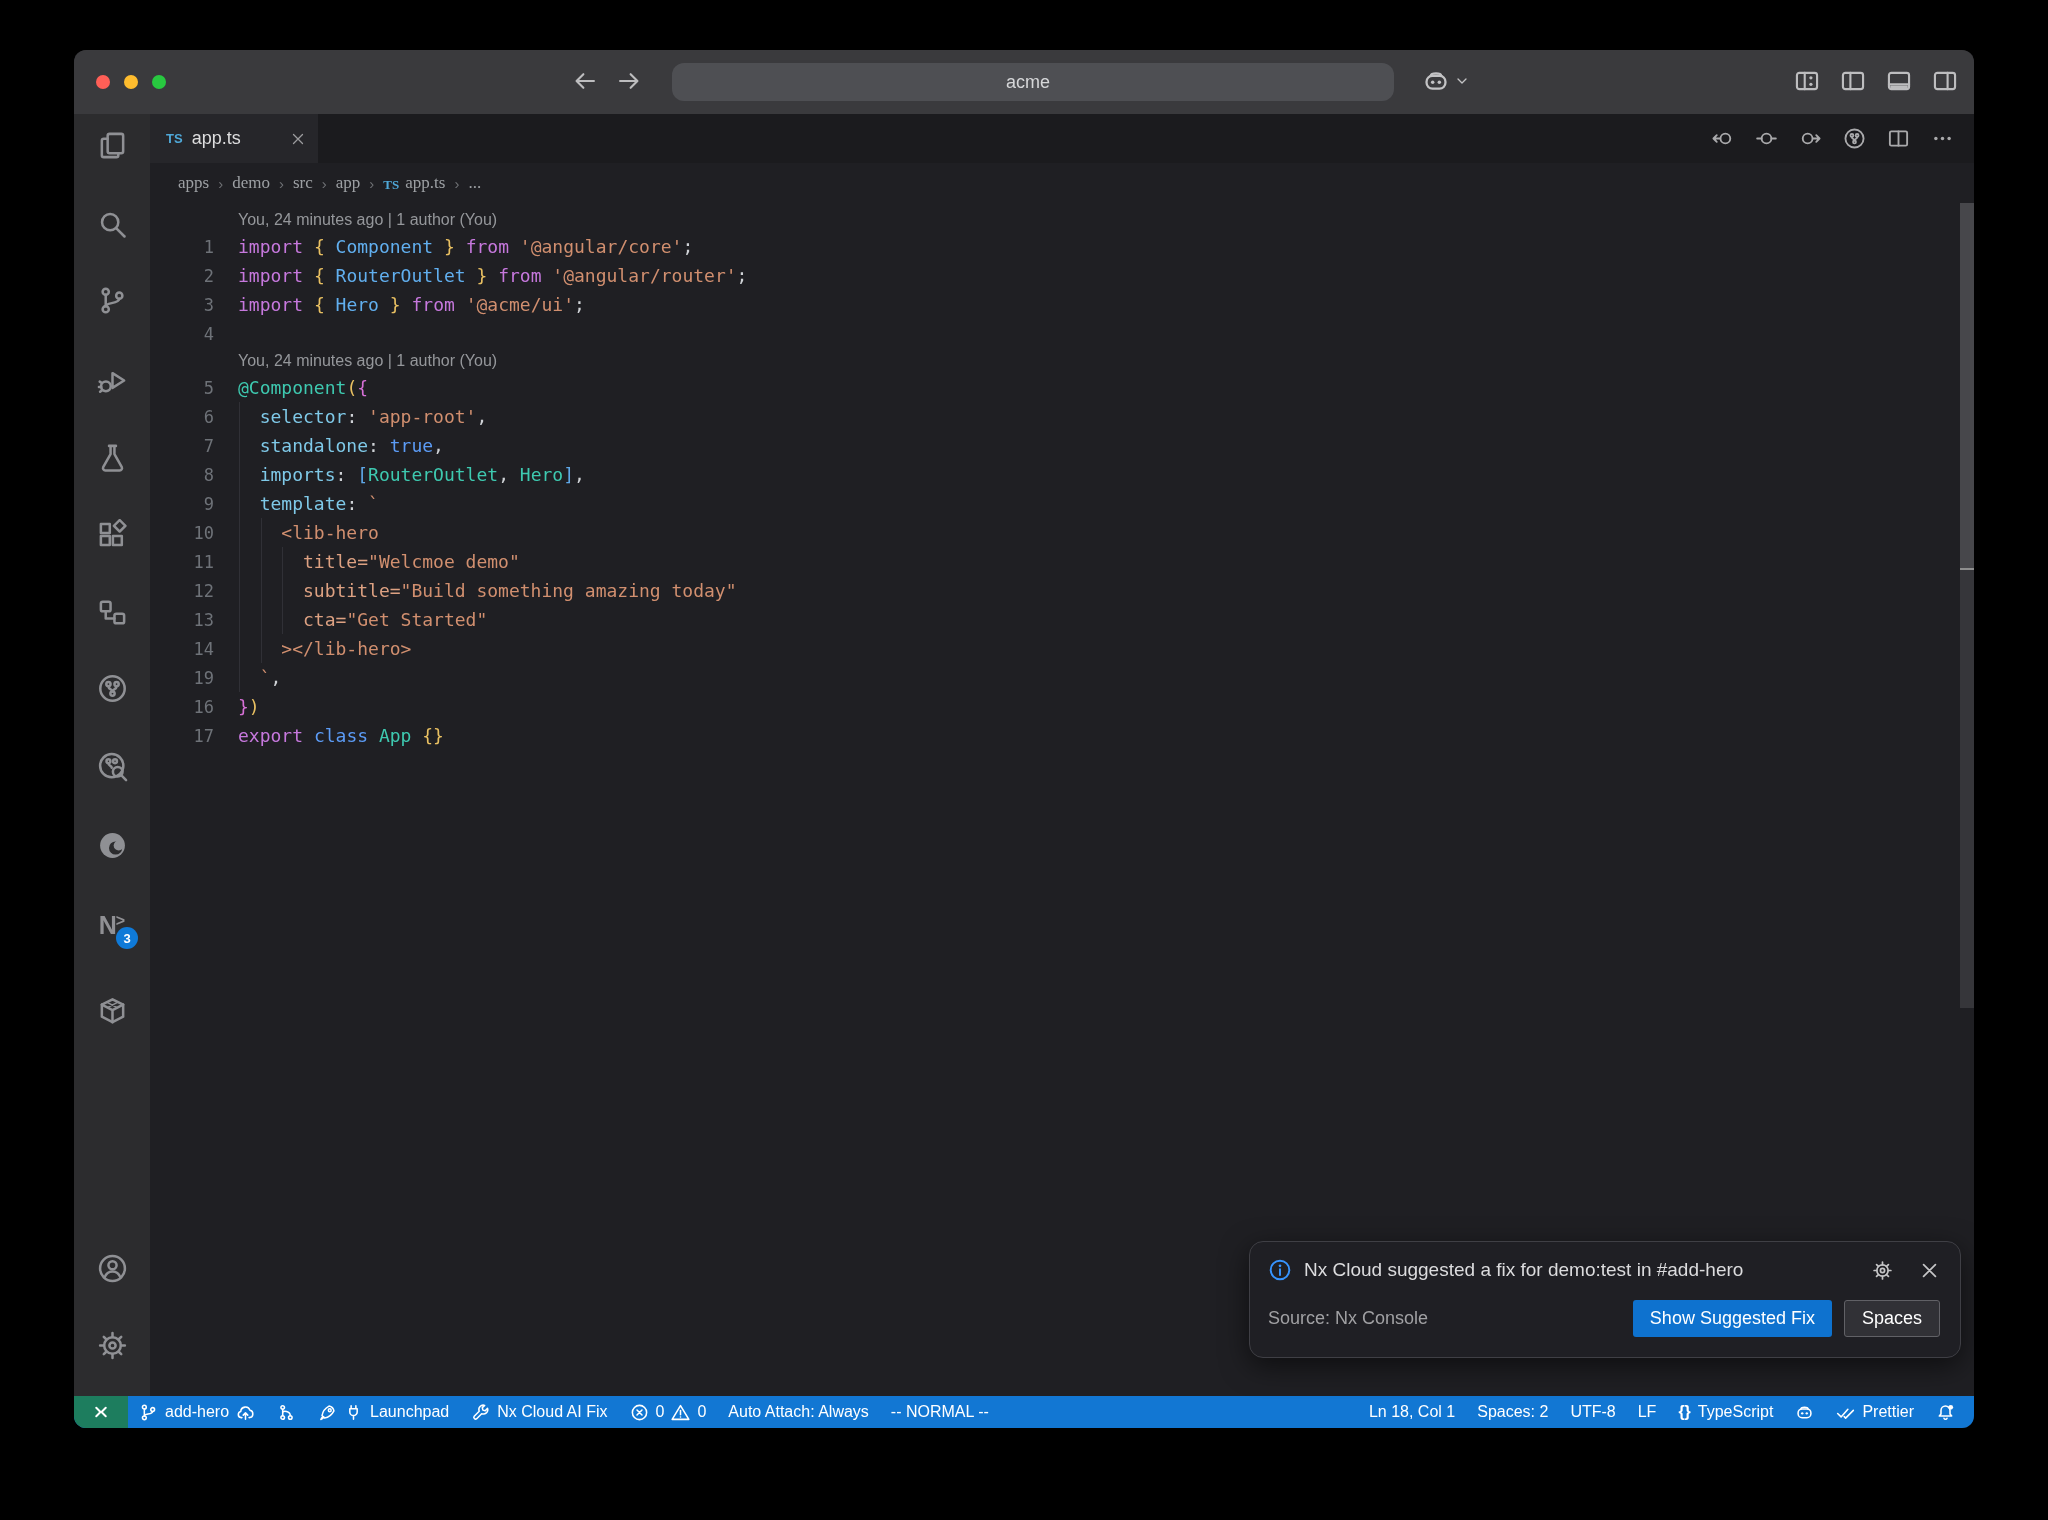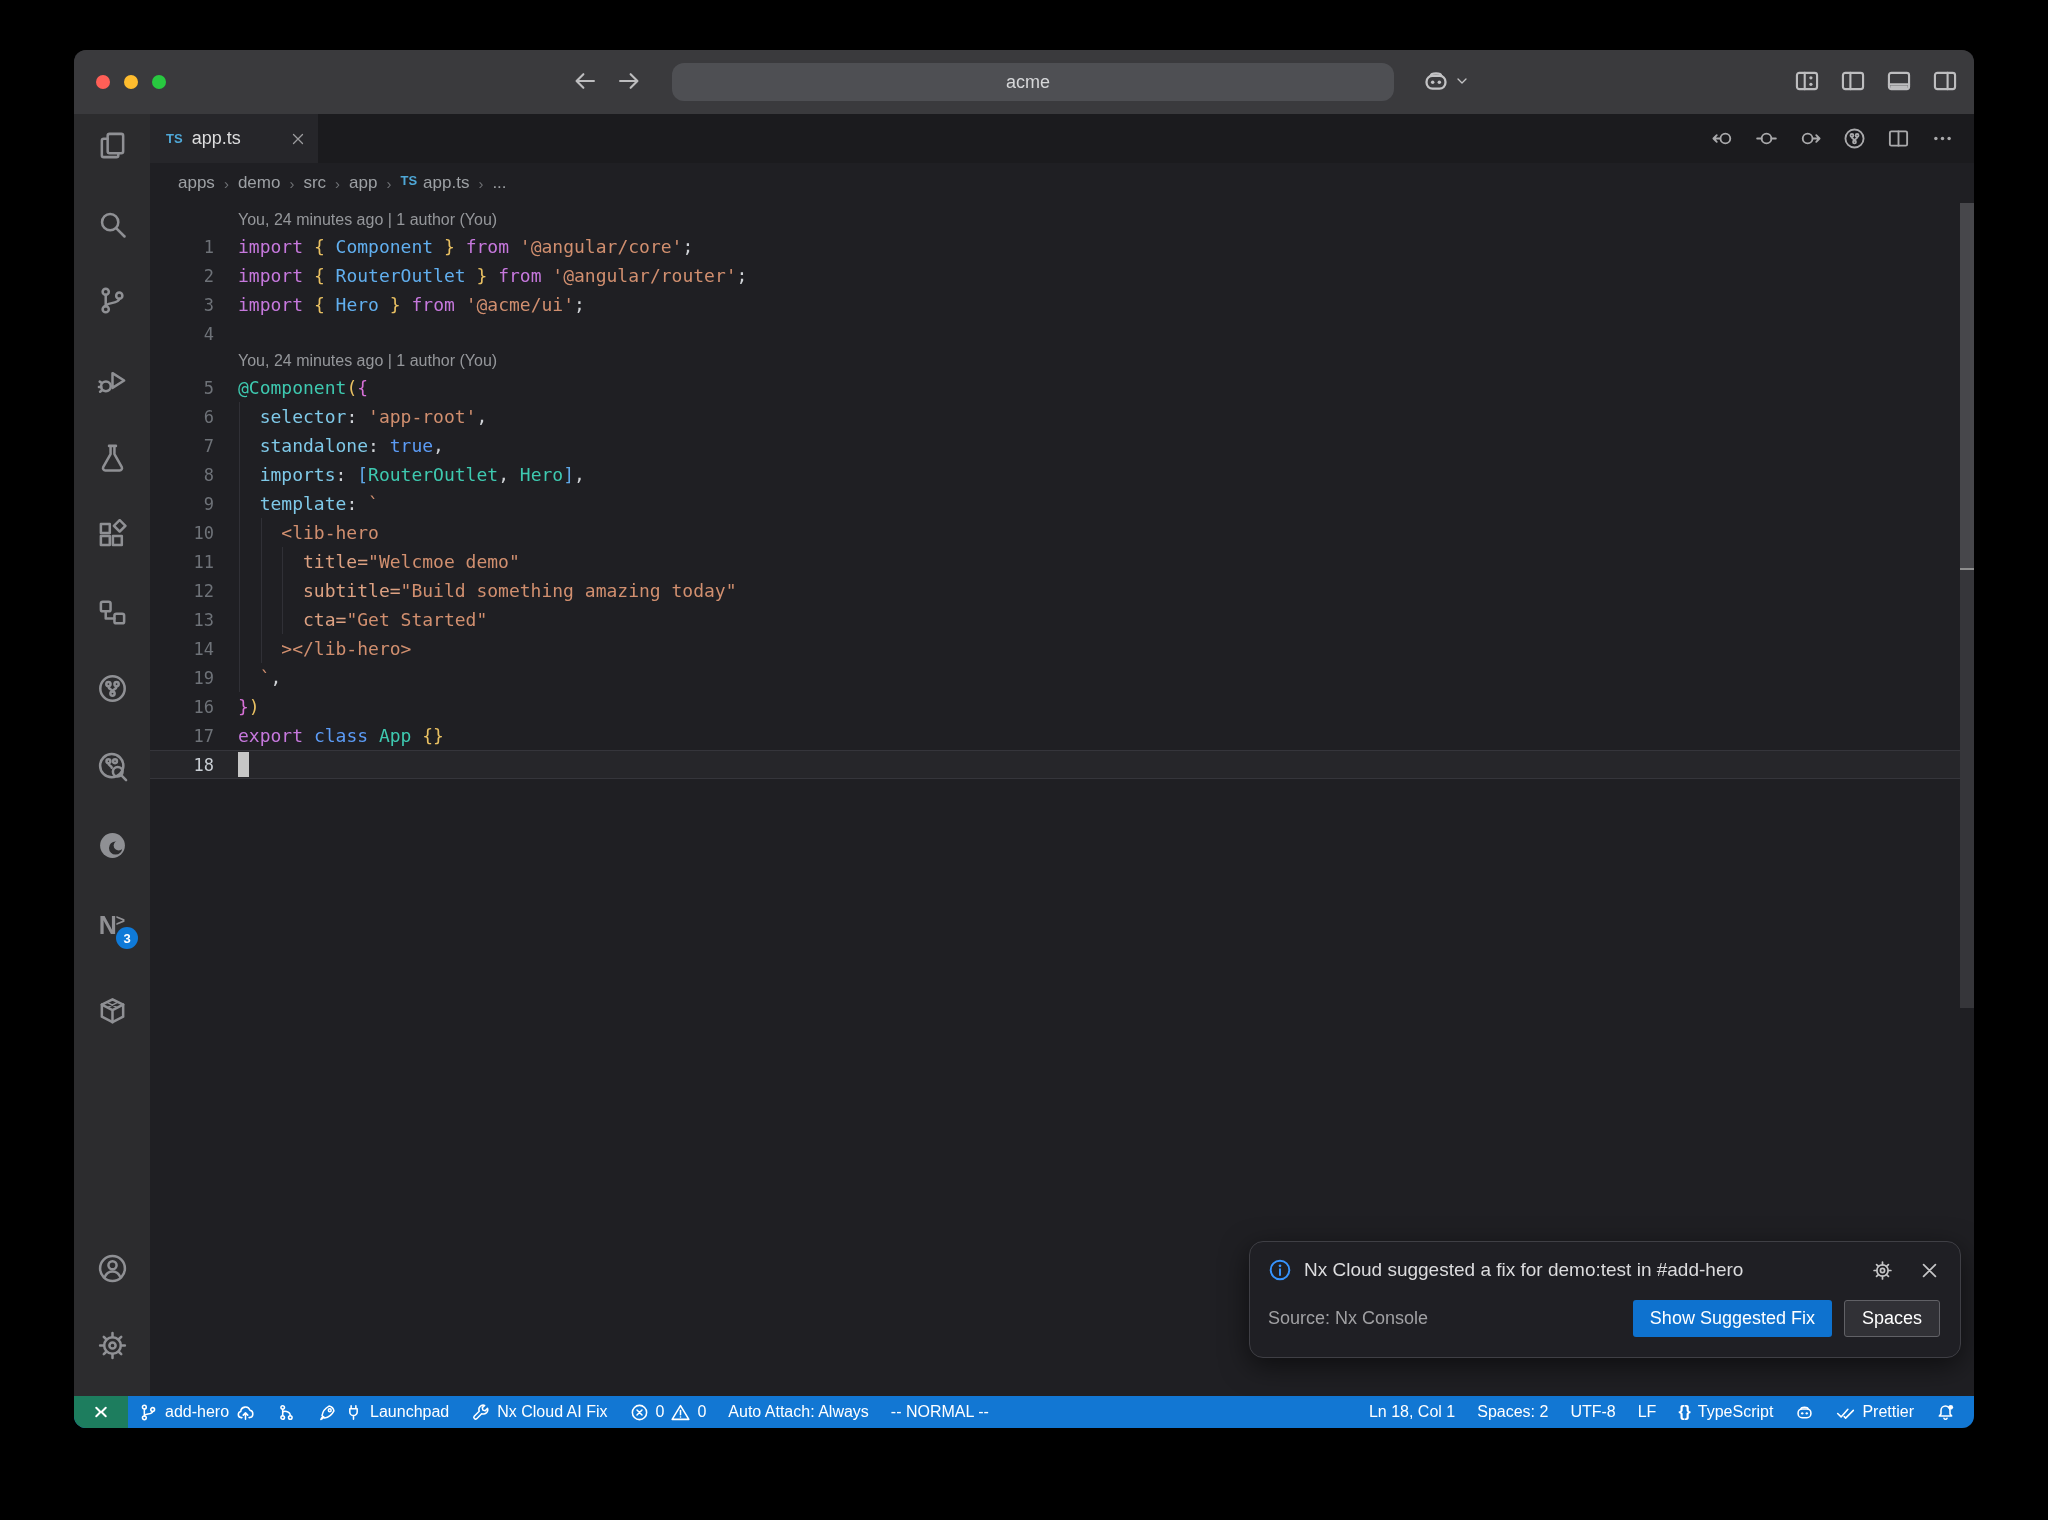--- a/index.html
+++ b/index.html
@@ -44,21 +44,21 @@
          padding:0 12px 0 16px; }
   .ts-badge { color:#4fa8d8; font-weight:bold; font-size:13px; }
   .tab-label { color:#dededf; font-size:18px; flex:1; }
   .tab-close { color:#9c9c9e; } .tab-close svg{width:16px;height:16px}
   .tab-actions { margin-left:auto; display:flex; align-items:center; gap:21px;
                  padding-right:20px; color:#a9a9ab; }
   .tab-actions .ic svg{width:23px;height:23px}
   .breadcrumbs { flex:0 0 40px; display:flex; align-items:center; gap:9px;
                  padding-left:28px; color:#9da0a4; font-size:17px; }
   .bc-sep { color:#6f7175; font-size:15px; }
-  .bc-item { display:flex; align-items:flex-start; gap:6px; }
+  .bc-item { display:flex; align-items:flex-end; gap:6px;font-family:Liberation Serif, serif; }
   
   .editor { flex:1; position:relative; overflow:hidden;
             font-family:"DejaVu Sans Mono", monospace; font-size:18px; }
   .row { display:flex; align-items:center; height:29px; position:relative; }
   .row.blame { height:25px; }
   .ln { flex:0 0 64px; padding-right:0; text-align:right; color:#6e7278; font-size:17px; }
   .gut-pad { flex:0 0 24px; }
   .line-text { white-space:pre; }
   .blame-text { color:#95979b; font-family:"Liberation Sans",sans-serif; font-size:16px; }
   .row.current { background:rgba(255,255,255,.035);
@@ -454,26 +454,20 @@
           <div class="row code" style="position: absolute; left: 0px; right: 0px; top: 489px;">
             <span class="ln">16</span>
             <span class="gut-pad"></span>
             <span class="line-text"><span class="tk-b2">}</span><span class="tk-b1">)</span></span>
           </div>
           <div class="row code" style="position: absolute; left: 0px; right: 0px; top: 518px;">
             <span class="ln">17</span>
             <span class="gut-pad"></span>
             <span class="line-text"><span class="tk-kw">export</span><span class="tk-d"> </span><span class="tk-bkw">class</span><span class="tk-d"> </span><span class="tk-teal">App</span><span class="tk-d"> </span><span class="tk-b1">{}</span></span>
           </div>
-          <div class="row code current" style="position: absolute; left: 0px; right: 0px; top: 547px;">
-            <span class="ln">18</span>
-            <span class="gut-pad"></span>
-            <span class="line-text"></span>
-            <span class="cursor-block"></span>
-          </div>
           <div class="indent-guide" style="left: 89px; top: 199px; height: 290px;"></div>
           <div class="indent-guide" style="left: 110.7px; top: 315px; height: 145px;"></div>
           <div class="indent-guide" style="left: 132.4px; top: 344px; height: 87px;"></div>
         </div>
 
       <div class="scroll-thumb1"></div>
       <div class="scroll-marker"></div>
       <div class="scroll-thumb2"></div>
 
       <div class="toast">

